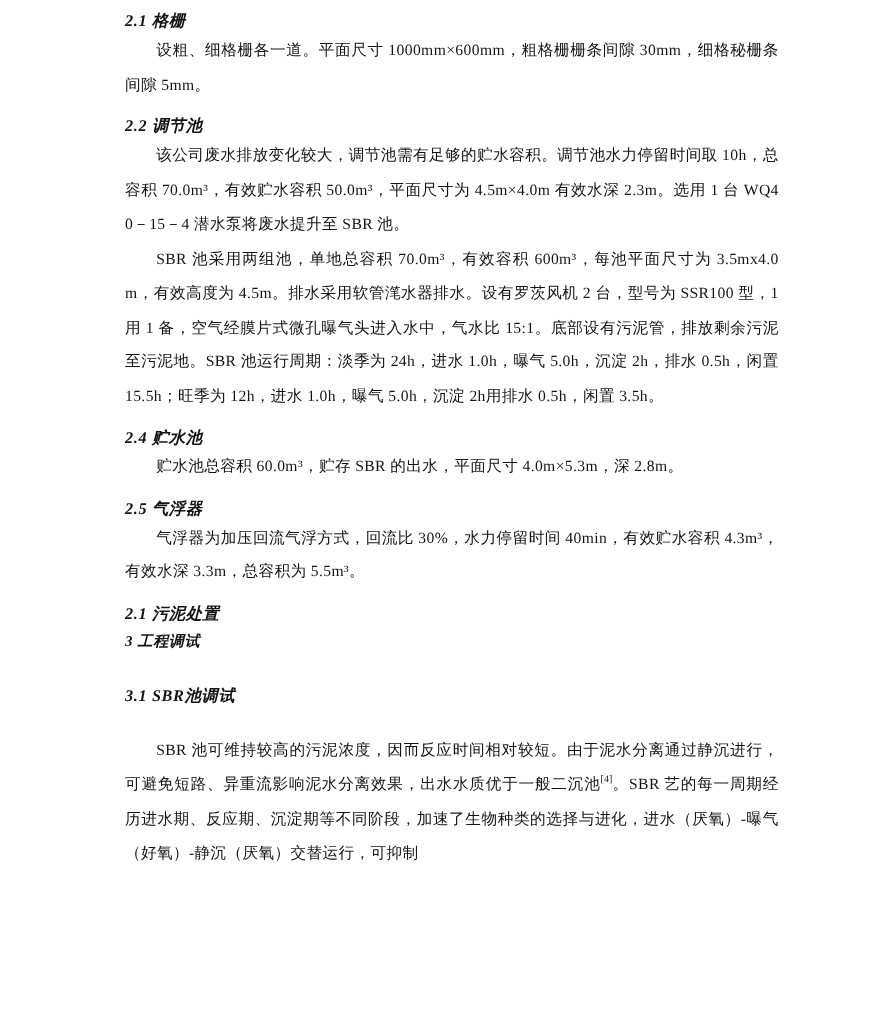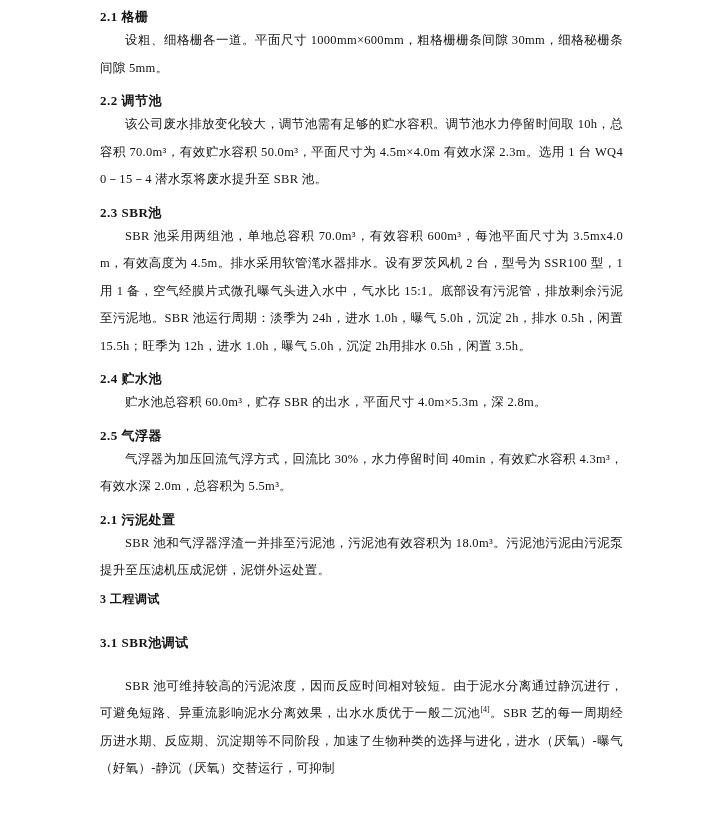--- a/index.html
+++ b/index.html
@@ -17,20 +17,21 @@
     overflow: hidden;
     font-family: "Liberation Serif", "DejaVu Serif", serif;
     color: #141414;
   }
   h2 {
     font-size: 13px;
     line-height: 17px;
     font-weight: bold;
     margin: 10px 0 2px 0;
     letter-spacing: 0.5px;
+    font-style: italic;
   }
   h2.first { margin-top: 0; }
   h2.chapter {
     margin-top: 6px;
     font-size: 12px;
   }
   h2.sub31 {
     margin-top: 26px;
     margin-bottom: 22px;
   }
@@ -54,31 +55,29 @@
 <body>
 
 <div class="page">
 
   <h2 class="first">2.1 格栅</h2>
   <p>设粗、细格栅各一道。平面尺寸 1000mm×600mm，粗格栅栅条间隙 30mm，细格秘栅条间隙 5mm。</p>
 
   <h2>2.2 调节池</h2>
   <p>该公司废水排放变化较大，调节池需有足够的贮水容积。调节池水力停留时间取 10h，总容积 70.0m³，有效贮水容积 50.0m³，平面尺寸为 4.5m×4.0m 有效水深 2.3m。选用 1 台 WQ40－15－4 潜水泵将废水提升至 SBR 池。</p>
 
-  <h2>2.3 SBR池</h2>
   <p>SBR 池采用两组池，单地总容积 70.0m³，有效容积 600m³，每池平面尺寸为 3.5mx4.0m，有效高度为 4.5m。排水采用软管滗水器排水。设有罗茨风机 2 台，型号为 SSR100 型，1 用 1 备，空气经膜片式微孔曝气头进入水中，气水比 15:1。底部设有污泥管，排放剩余污泥至污泥地。SBR 池运行周期：淡季为 24h，进水 1.0h，曝气 5.0h，沉淀 2h，排水 0.5h，闲置 15.5h；旺季为 12h，进水 1.0h，曝气 5.0h，沉淀 2h用排水 0.5h，闲置 3.5h。</p>
 
   <h2>2.4 贮水池</h2>
   <p>贮水池总容积 60.0m³，贮存 SBR 的出水，平面尺寸 4.0m×5.3m，深 2.8m。</p>
 
   <h2>2.5 气浮器</h2>
-  <p>气浮器为加压回流气浮方式，回流比 30%，水力停留时间 40min，有效贮水容积 4.3m³，有效水深 2.0m，总容积为 5.5m³。</p>
+  <p>气浮器为加压回流气浮方式，回流比 30%，水力停留时间 40min，有效贮水容积 4.3m³，有效水深 3.3m，总容积为 5.5m³。</p>
 
   <h2>2.1 污泥处置</h2>
-  <p>SBR 池和气浮器浮渣一并排至污泥池，污泥池有效容积为 18.0m³。污泥池污泥由污泥泵提升至压滤机压成泥饼，泥饼外运处置。</p>
 
   <h2 class="chapter">3 工程调试</h2>
 
   <h2 class="sub31">3.1 SBR池调试</h2>
 
 
   <p><span>SBR 池可维持较高的污泥浓度，因而反应时间相对较短。由于泥水分离通过静沉进行，可避免短路、异重流影响泥水分离效果，出水水质优于一般二沉池</span><sup class="cite">[4]</sup><span>。SBR 艺的每一周期经历进水期、反应期、沉淀期等不同阶段，加速了生物种类的选择与进化，进水（厌氧）-曝气（好氧）-静沉（厌氧）交替运行，可抑制</span></p>
 
 </div>
 

